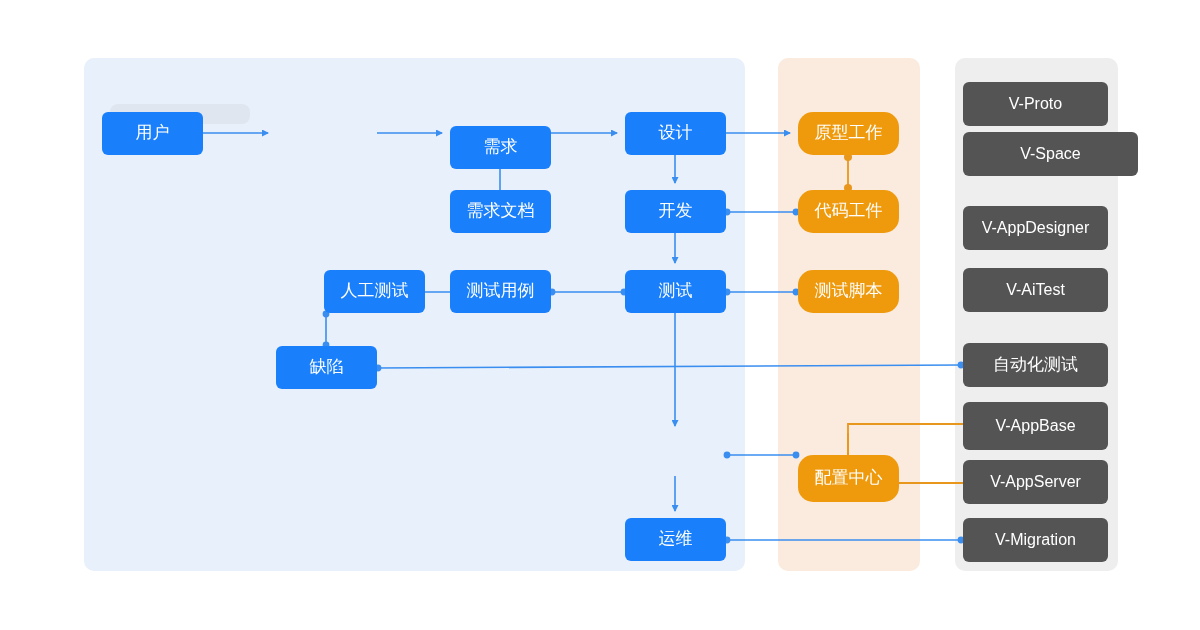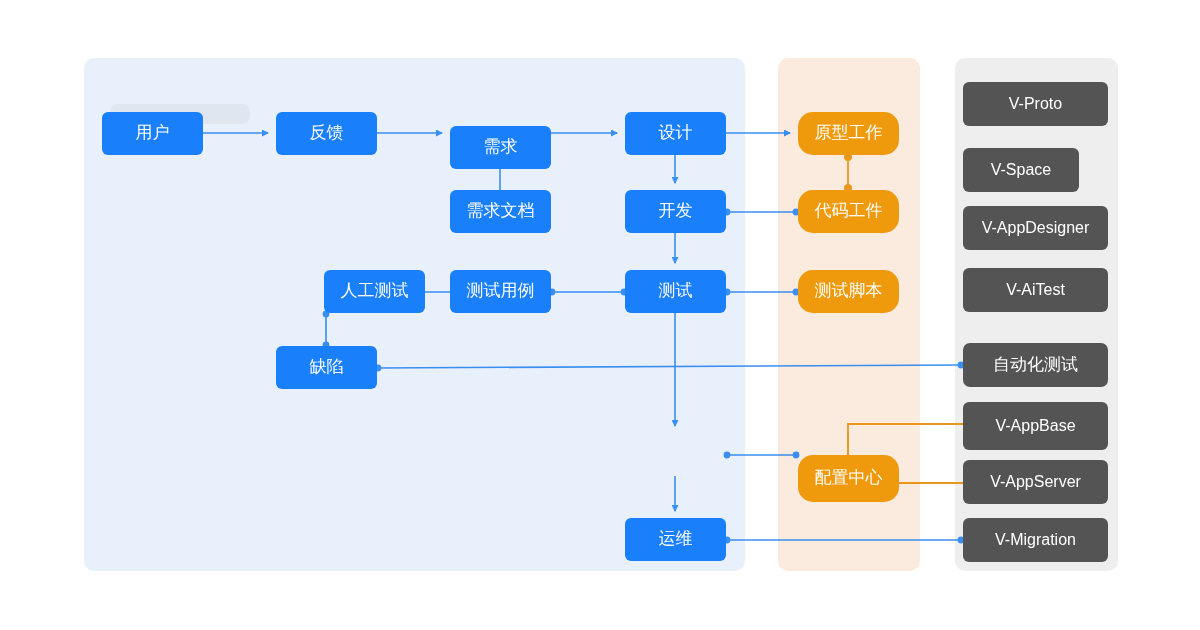--- a/index.html
+++ b/index.html
@@ -24,21 +24,21 @@
     display:flex;align-items:center;justify-content:center;
     border-radius:6px;
     color:#ffffff;
     box-sizing:border-box;
     text-align:center;
     line-height:1.1;
   }
   .node-blue{background:#1a7ffb;font-size:17px;}
   .node-orange{background:#ef9a0c;font-size:17px;border-radius:15px;}
   .node-gray{background:#545454;font-size:16px;}
-  .node-gray.cjk{font-size:17px;border-radius:7px;}
+  .node-gray.cjk{font-size:17px;}
 
   .ghost{
     position:absolute;
     background:#dfe6f0;
     border-radius:8px;
   }
 </style>
 </head>
 <body>
 
@@ -115,23 +115,20 @@
 
       <path d="M848,476 L848,424 L963,424"></path>
 
       <path d="M848,433 L848,483 L963,483"></path>
     </g>
   </svg>
 
   <div class="node node-blue" style="left:102px;top:112px;width:101px;height:43px;">
     <span>用户</span>
   </div>
-  <div class="node node-blue" style="left:276px;top:112px;width:101px;height:43px;">
-    <span>反馈</span>
-  </div>
   <div class="node node-blue" style="left:450px;top:112px;width:101px;height:43px;margin-top:14px;">
     <span>需求</span>
   </div>
   <div class="node node-blue" style="left:625px;top:112px;width:101px;height:43px;">
     <span>设计</span>
   </div>
   <div class="node node-blue" style="left:450px;top:190px;width:101px;height:43px;">
     <span>需求文档</span>
   </div>
   <div class="node node-blue" style="left:625px;top:190px;width:101px;height:43px;">
@@ -162,21 +159,21 @@
   <div class="node node-orange" style="left:798px;top:270px;width:101px;height:43px;">
     <span>测试脚本</span>
   </div>
   <div class="node node-orange" style="left:798px;top:455px;width:101px;height:47px;">
     <span>配置中心</span>
   </div>
 
   <div class="node node-gray" style="left:963px;top:82px;width:145px;height:44px;">
     <span>V-Proto</span>
   </div>
-  <div class="node node-gray" style="left:963px;top:148px;width:116px;height:44px;">
+  <div class="node node-gray" style="left:963px;top:132px;width:175px;height:44px;">
     <span>V-Space</span>
   </div>
   <div class="node node-gray" style="left:963px;top:206px;width:145px;height:44px;">
     <span>V-AppDesigner</span>
   </div>
   <div class="node node-gray" style="left:963px;top:268px;width:145px;height:44px;">
     <span>V-AiTest</span>
   </div>
   <div class="node node-gray cjk" style="left:963px;top:343px;width:145px;height:44px;">
     <span>自动化测试</span>

